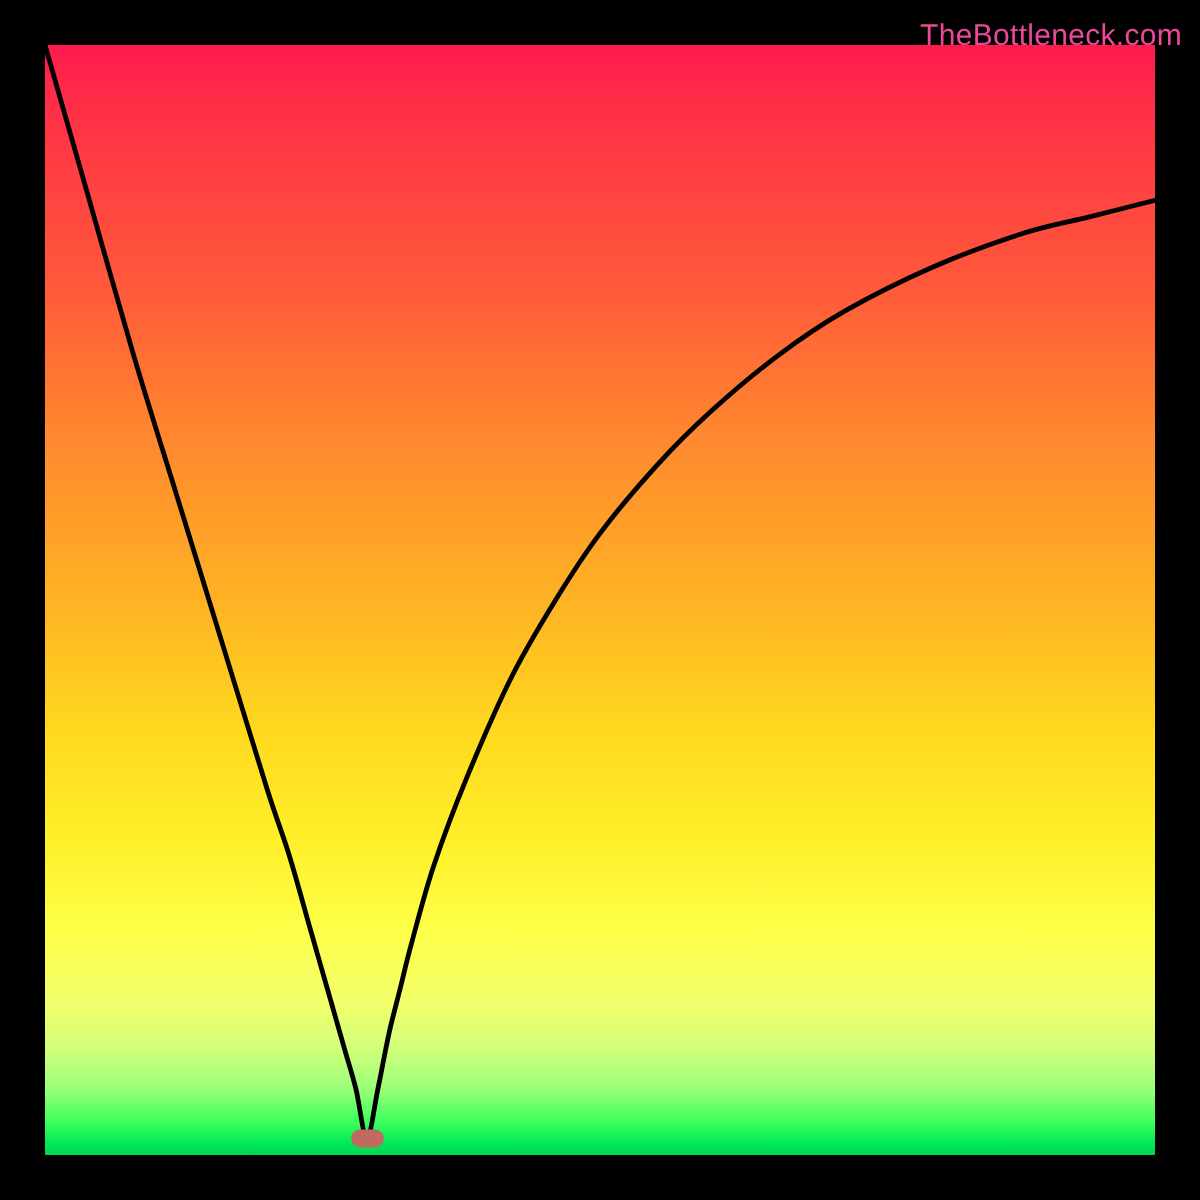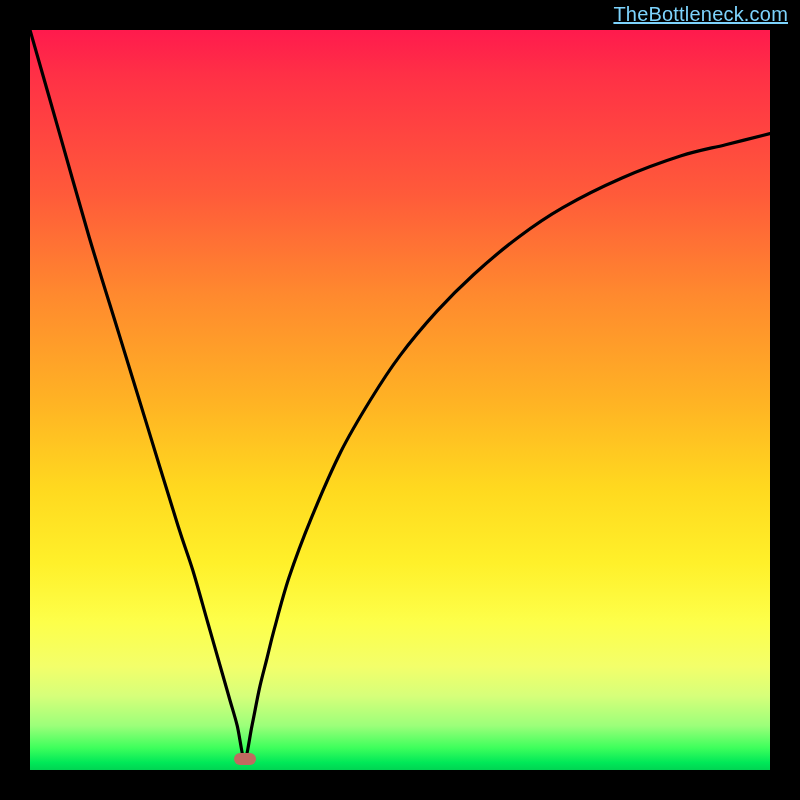--- a/index.html
+++ b/index.html
@@ -37,28 +37,27 @@
       #f3ff6a 86%,
       #d6ff7a 90%,
       #9cff7a 94%,
       #3eff5c 97%,
       #00e858 99%,
       #00d452 100%
     );
   }
   .watermark {
     position: absolute;
-    top: 3px;
+    top: 13px;
     right: 12px;
-    color: #7dd3fc;
+    color: #ec4899;
     font-size: 20px;
     font-weight: 500;
     letter-spacing: 0.2px;
     user-select: none;
-    text-decoration: underline;
   }
   svg.curve {
     position: absolute;
     left: 0;
     top: 0;
     width: 740px;
     height: 740px;
   }
   .marker {
     position: absolute;

